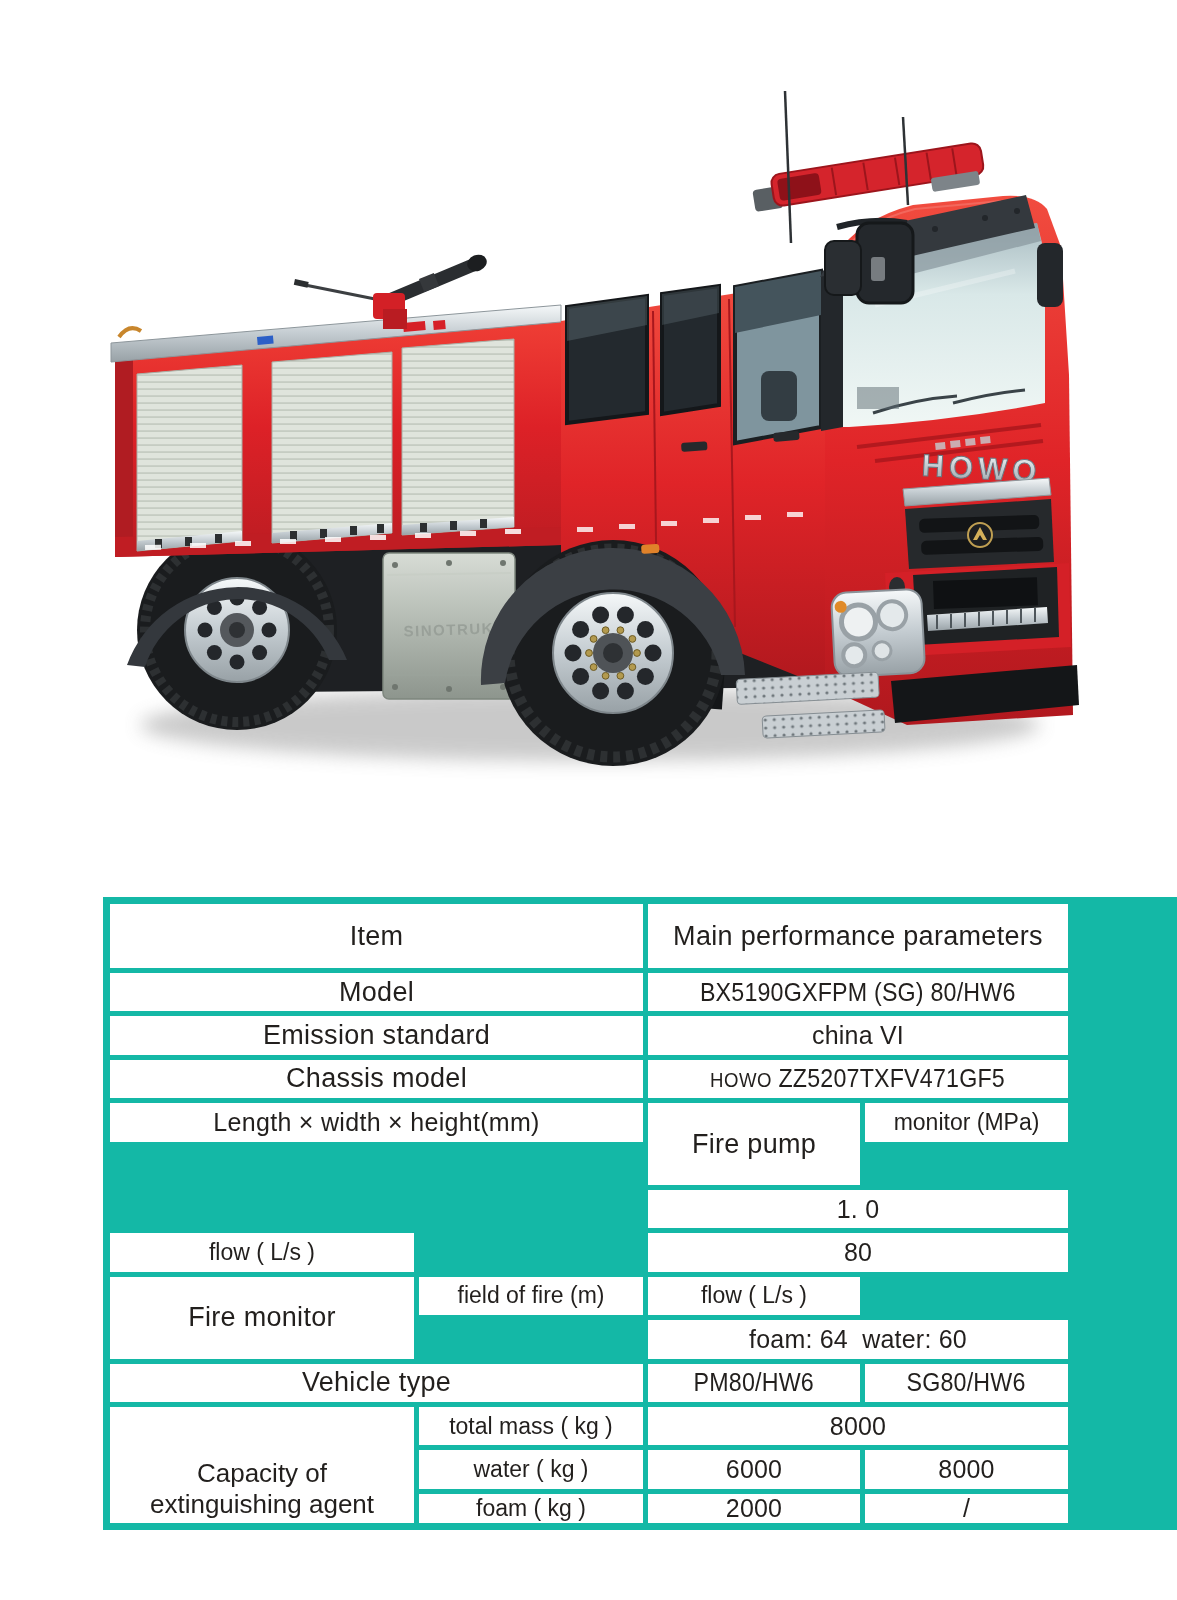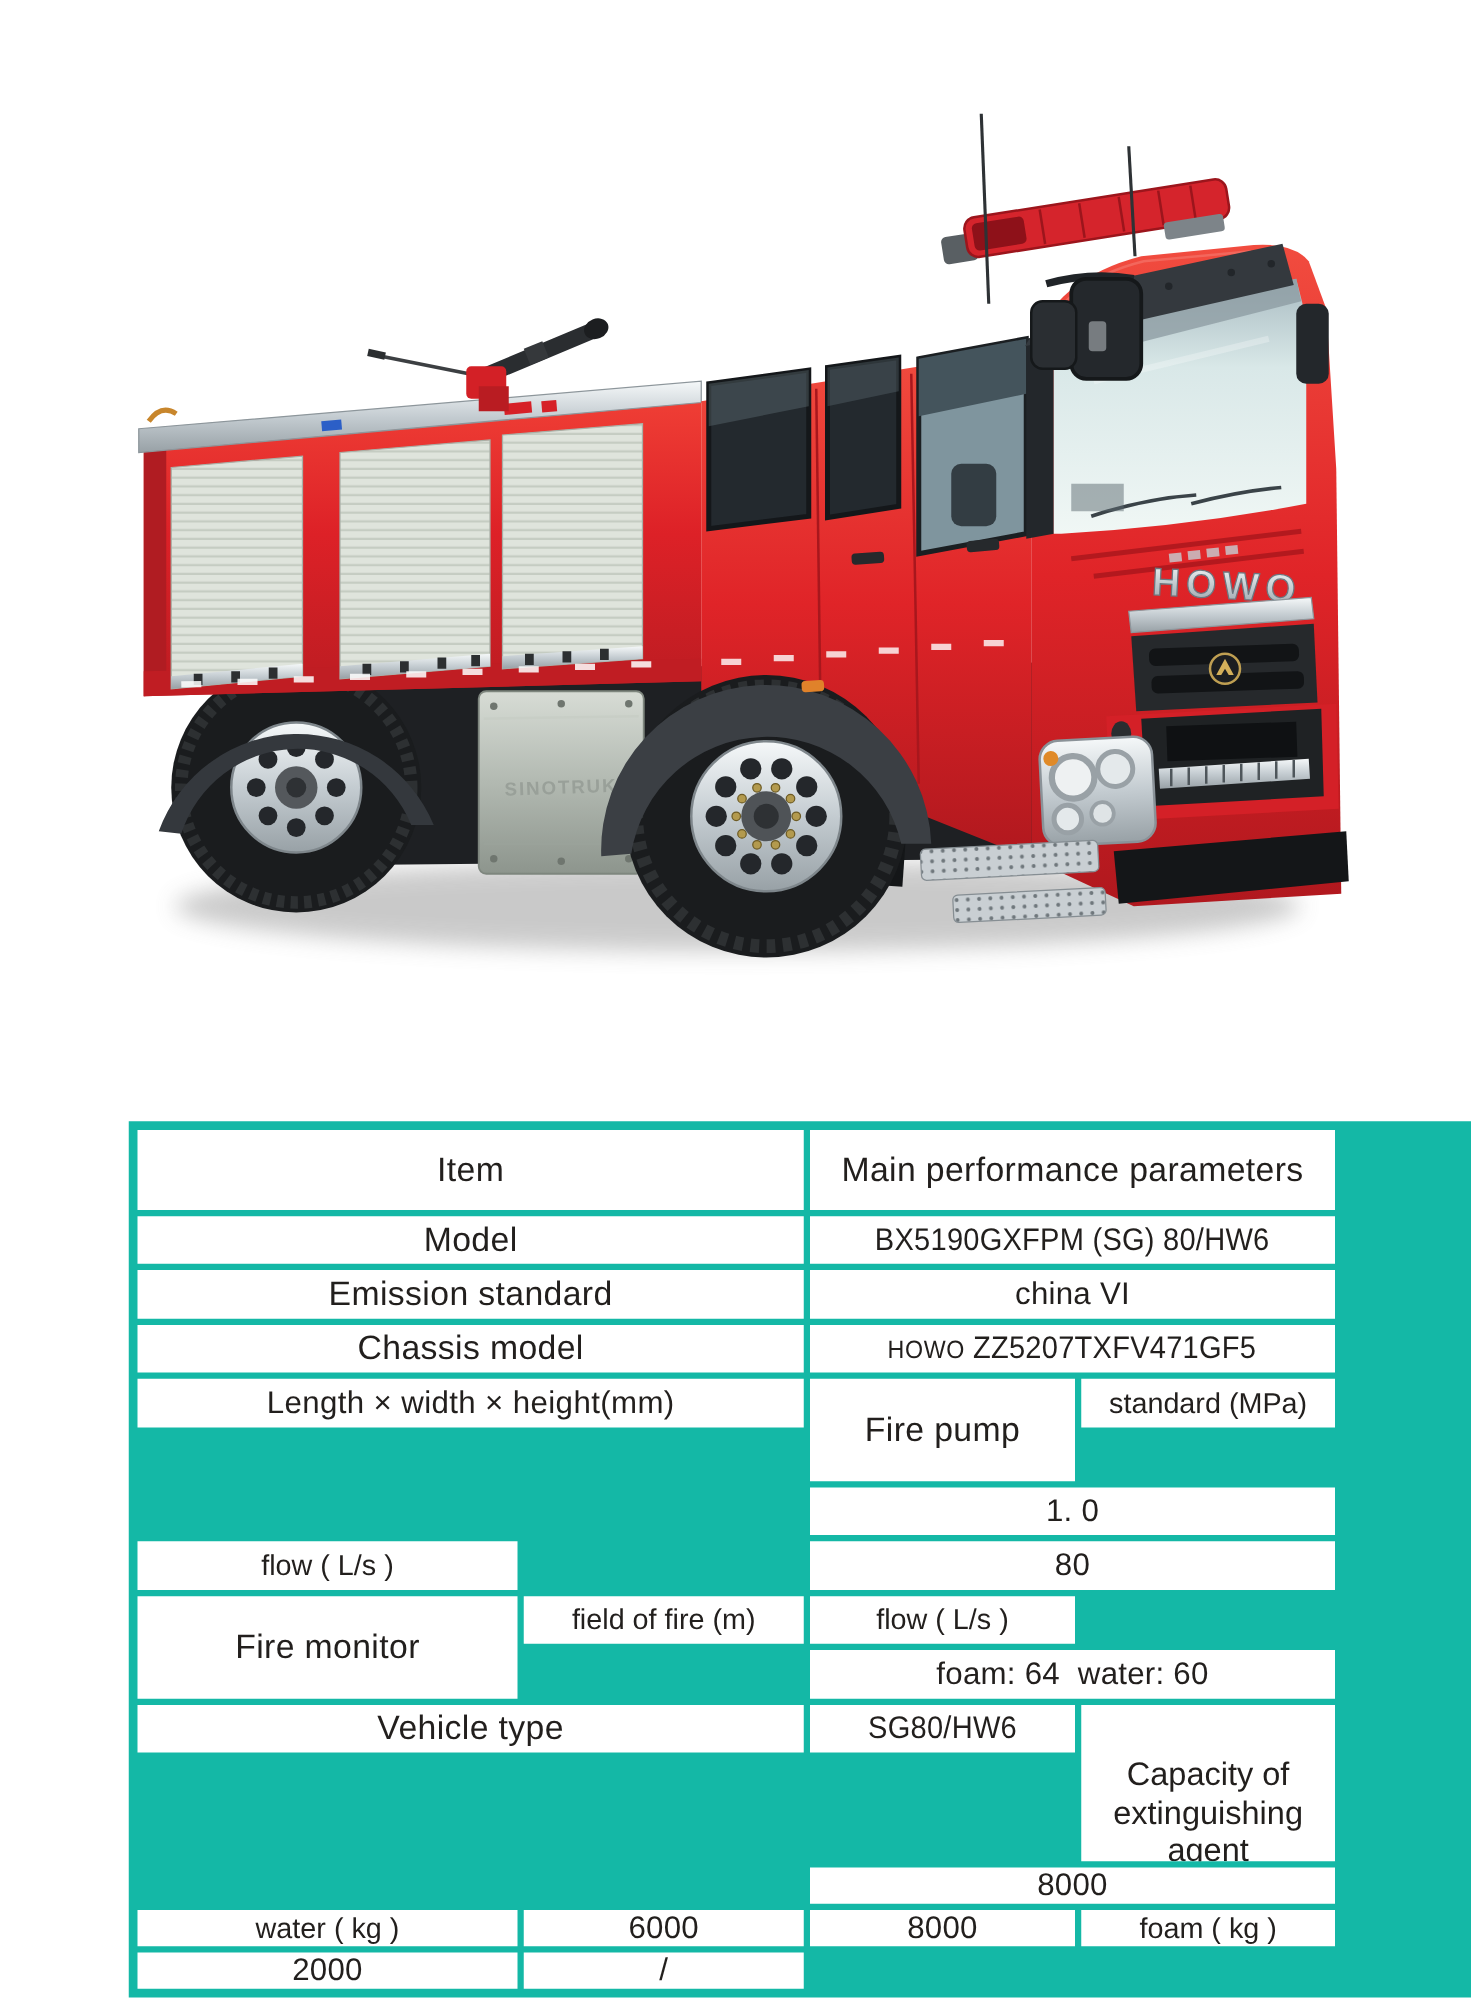--- a/index.html
+++ b/index.html
@@ -376,21 +376,21 @@
     </div>
 
   <div class="c cL">
       <span class="lbl lbl-sm">Length × width × height(mm)</span>
     </div>
 
   <div class="c span2r">
       <span class="lbl">Fire pump</span>
     </div>
   <div class="c">
-      <span class="sub">standard (MPa)</span>
+      <span class="sub">monitor (MPa)</span>
     </div>
   <div class="c cR">
       <span class="val">1. 0</span>
     </div>
   <div class="c">
       <span class="sub">flow ( L/s )</span>
     </div>
   <div class="c cR">
       <span class="val">80</span>
     </div>
@@ -405,26 +405,32 @@
       <span class="sub">flow ( L/s )</span>
     </div>
   <div class="c cR">
       <span class="val">foam: 64&nbsp;&nbsp;water: 60</span>
     </div>
 
   <div class="c cL">
       <span class="lbl">Vehicle type</span>
     </div>
   <div class="c">
+      <span class="val cond">PM80/HW6</span>
+    </div>
+  <div class="c">
       <span class="val cond">SG80/HW6</span>
     </div>
 
   <div class="c span3r">
       <span class="two-line" style="max-width:250px;">Capacity of extinguishing agent</span>
     </div>
+  <div class="c">
+      <span class="sub">total mass ( kg )</span>
+    </div>
   <div class="c cR">
       <span class="val">8000</span>
     </div>
   <div class="c">
       <span class="sub">water ( kg )</span>
     </div>
   <div class="c">
       <span class="val">6000</span>
     </div>
   <div class="c">

